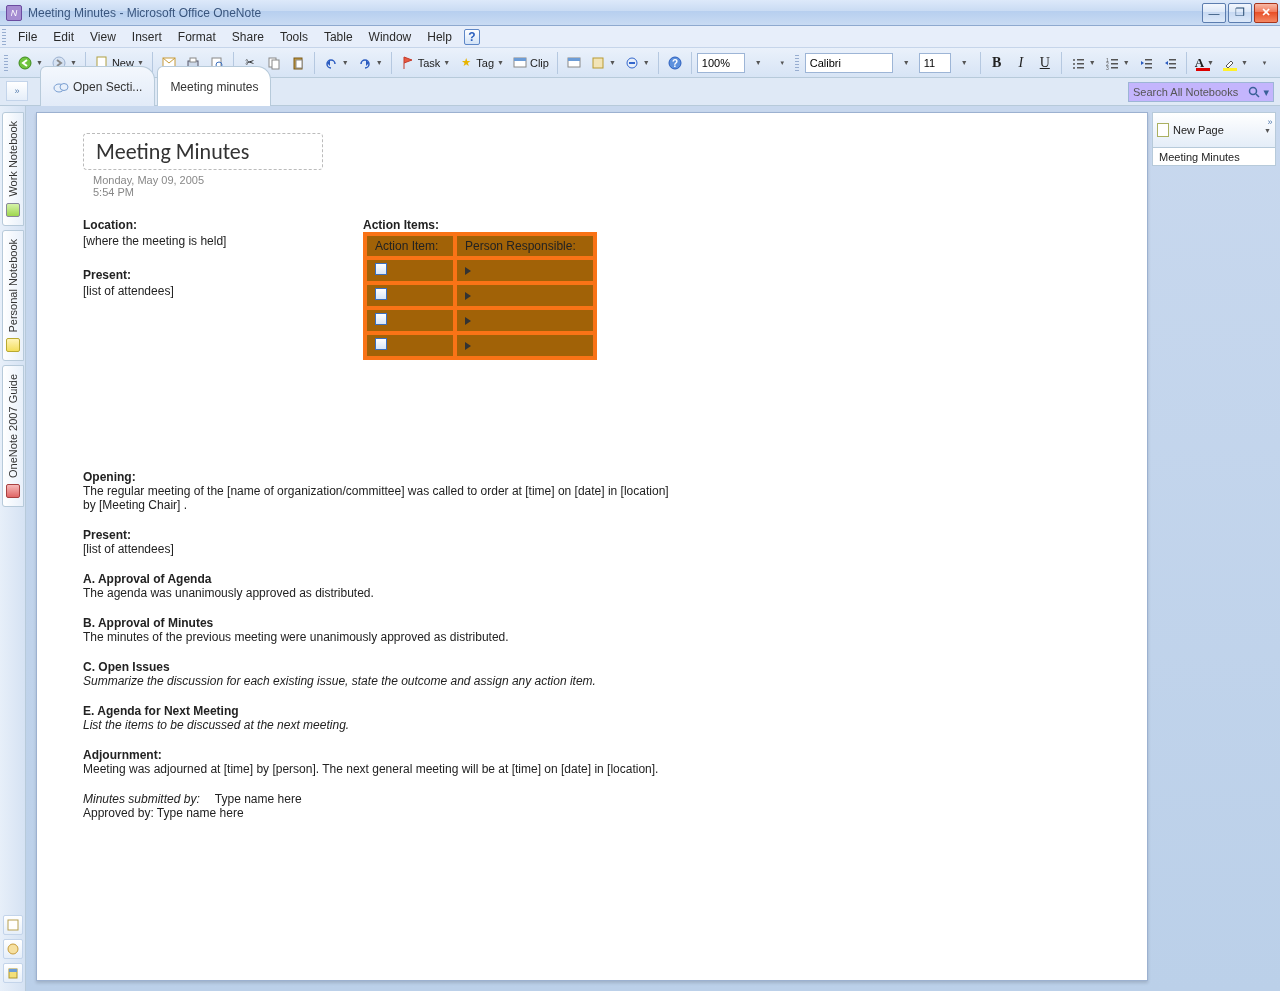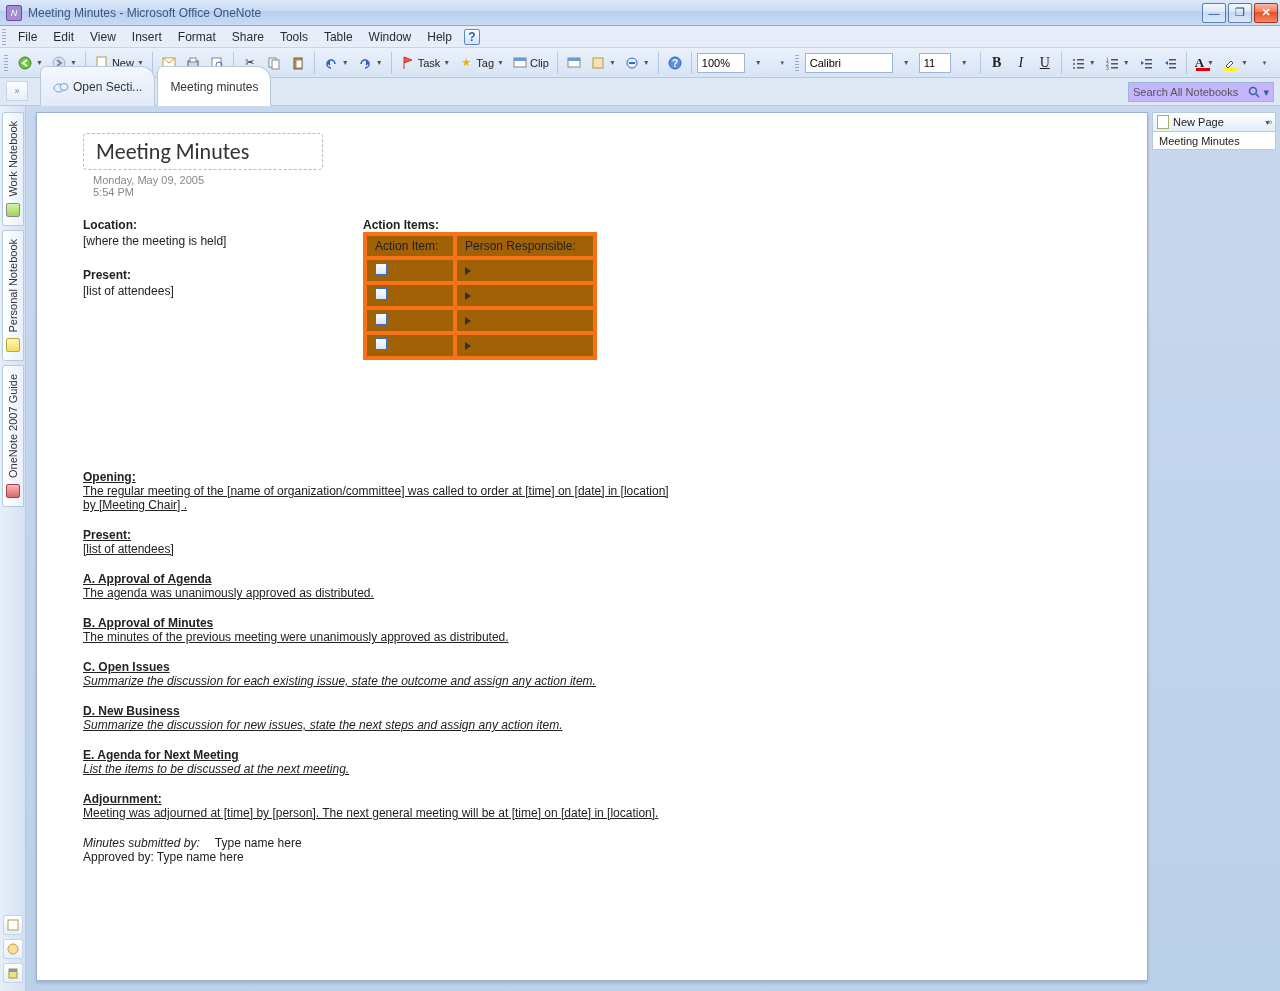--- a/index.html
+++ b/index.html
@@ -63,40 +63,40 @@
   .nb-color.red { background:linear-gradient(#f6b9b9,#e06666); border-color:#a84040;}
   .rail-bottom { margin-top:auto; display:flex; flex-direction:column; align-items:center; gap:4px; margin-bottom:8px;}
   .rail-bottom .rail-btn { width:20px; height:20px; border:1px solid #c3d4ea; background:linear-gradient(#fff,#e5eef9); border-radius:2px; display:flex; align-items:center; justify-content:center;}
 
   
   .content-area { flex:1; position:relative; background:linear-gradient(#c8d8ee,#bbd0e9); padding:6px; }
   .page-frame { position:absolute; left:10px; top:6px; right:132px; bottom:10px; background:#fff; border:1px solid #9cb1d0; box-shadow:0 2px 3px rgba(0,0,0,0.15); overflow:hidden;}
 
   
   .page-list { position:absolute; right:4px; top:6px; width:124px;}
-  .page-list-head { height:20px; background:linear-gradient(#fff,#e4edf8); border:1px solid #b7cada; display:flex; align-items:center; padding:1px 4px; gap:4px; font-size:11px;}
+  .page-list-head { height:20px; background:linear-gradient(#fff,#e4edf8); border:1px solid #b7cada; display:flex; align-items:center; padding:17px 4px; gap:4px; font-size:11px;}
   .page-list-head .pg-ic { width:12px; height:14px; background:#fff; border:1px solid #aab060; }
   .page-list-head .dd { margin-left:auto; font-size:7px; color:#555;}
   .page-list-item { height:18px; border:1px solid #b7cada; border-top:none; background:#fff; display:flex; align-items:center; padding:0 6px; font-size:11px;}
   .page-list .expand-rt { position:absolute; right:-2px; top:0; width:16px; height:20px; display:flex; align-items:center; justify-content:center; font-size:9px; color:#547cae;}
 
   
   .page-inner { padding:20px 16px 20px 46px; font-family: Verdana, "Segoe UI", sans-serif; color:#222; font-size:12px; }
   .title-box { border:1px dashed #bbb; border-radius:4px; padding:4px 12px; display:inline-block; min-width:240px; }
   .title-box .pg-title { font-family: Calibri, sans-serif; font-size:22px; color:#333; }
   .meta-line { color:#888; font-size:11px; margin-left:10px; margin-top:4px; }
   .sec-head { font-weight:bold; margin-top:12px;}
   .body-row { margin-top:2px;}
   .two-col { display:flex; gap:60px; margin-top:20px; align-items:flex-start;}
   .action-table { border-collapse:collapse; font-size:12px; }
   .action-table td, .action-table th { border:4px solid #f97316; padding:3px 8px; font-weight:normal; text-align:left; background:#a16207;}
   .chk { width:12px; height:12px; border:1px solid #3a6fbf; background:linear-gradient(#fff,#d8e6f8); display:inline-block;}
   .tri { display:inline-block; width:0; height:0; border-top:4px solid transparent; border-bottom:4px solid transparent; border-left:6px solid #333;}
   .ital { font-style:italic; }
-  .section-block { margin-top:16px; max-width:600px;text-decoration:underline; }
+  .section-block { margin-top:16px; max-width:600px; }
   .section-label { font-weight:bold; }
   .sig-line { margin-top:16px; }
   .sig-line .sig-lab { font-style:italic; margin-right:12px;}
 </style>
 </head>
 <body>
 
 <div class="titlebar">
   <div class="app-icon">N</div>
   <div class="title-text">Meeting Minutes - Microsoft Office OneNote</div>
@@ -485,24 +485,20 @@
         </div>
         <div class="section-block">
           <div class="section-label">B.   Approval of Minutes</div>
           <div>The minutes of the previous meeting were unanimously  approved as distributed.</div>
         </div>
         <div class="section-block">
           <div class="section-label">C.   Open Issues</div>
           <div class="ital">Summarize the discussion for each existing issue, state the outcome and assign any action item.</div>
         </div>
         <div class="section-block">
-          <div class="section-label">D.   New Business</div>
-          <div class="ital">Summarize the discussion for new issues, state the next steps and assign any action item.</div>
-        </div>
-        <div class="section-block">
           <div class="section-label">E.   Agenda for Next Meeting</div>
           <div class="ital">List the items to be discussed at the next meeting.</div>
         </div>
 
         <div class="section-block">
           <span class="section-label">Adjournment:</span>
           <div>Meeting was adjourned at [time] by [person]. The next general meeting will be at [time] on [date] in [location].</div>
         </div>
 
         <div class="sig-line">

